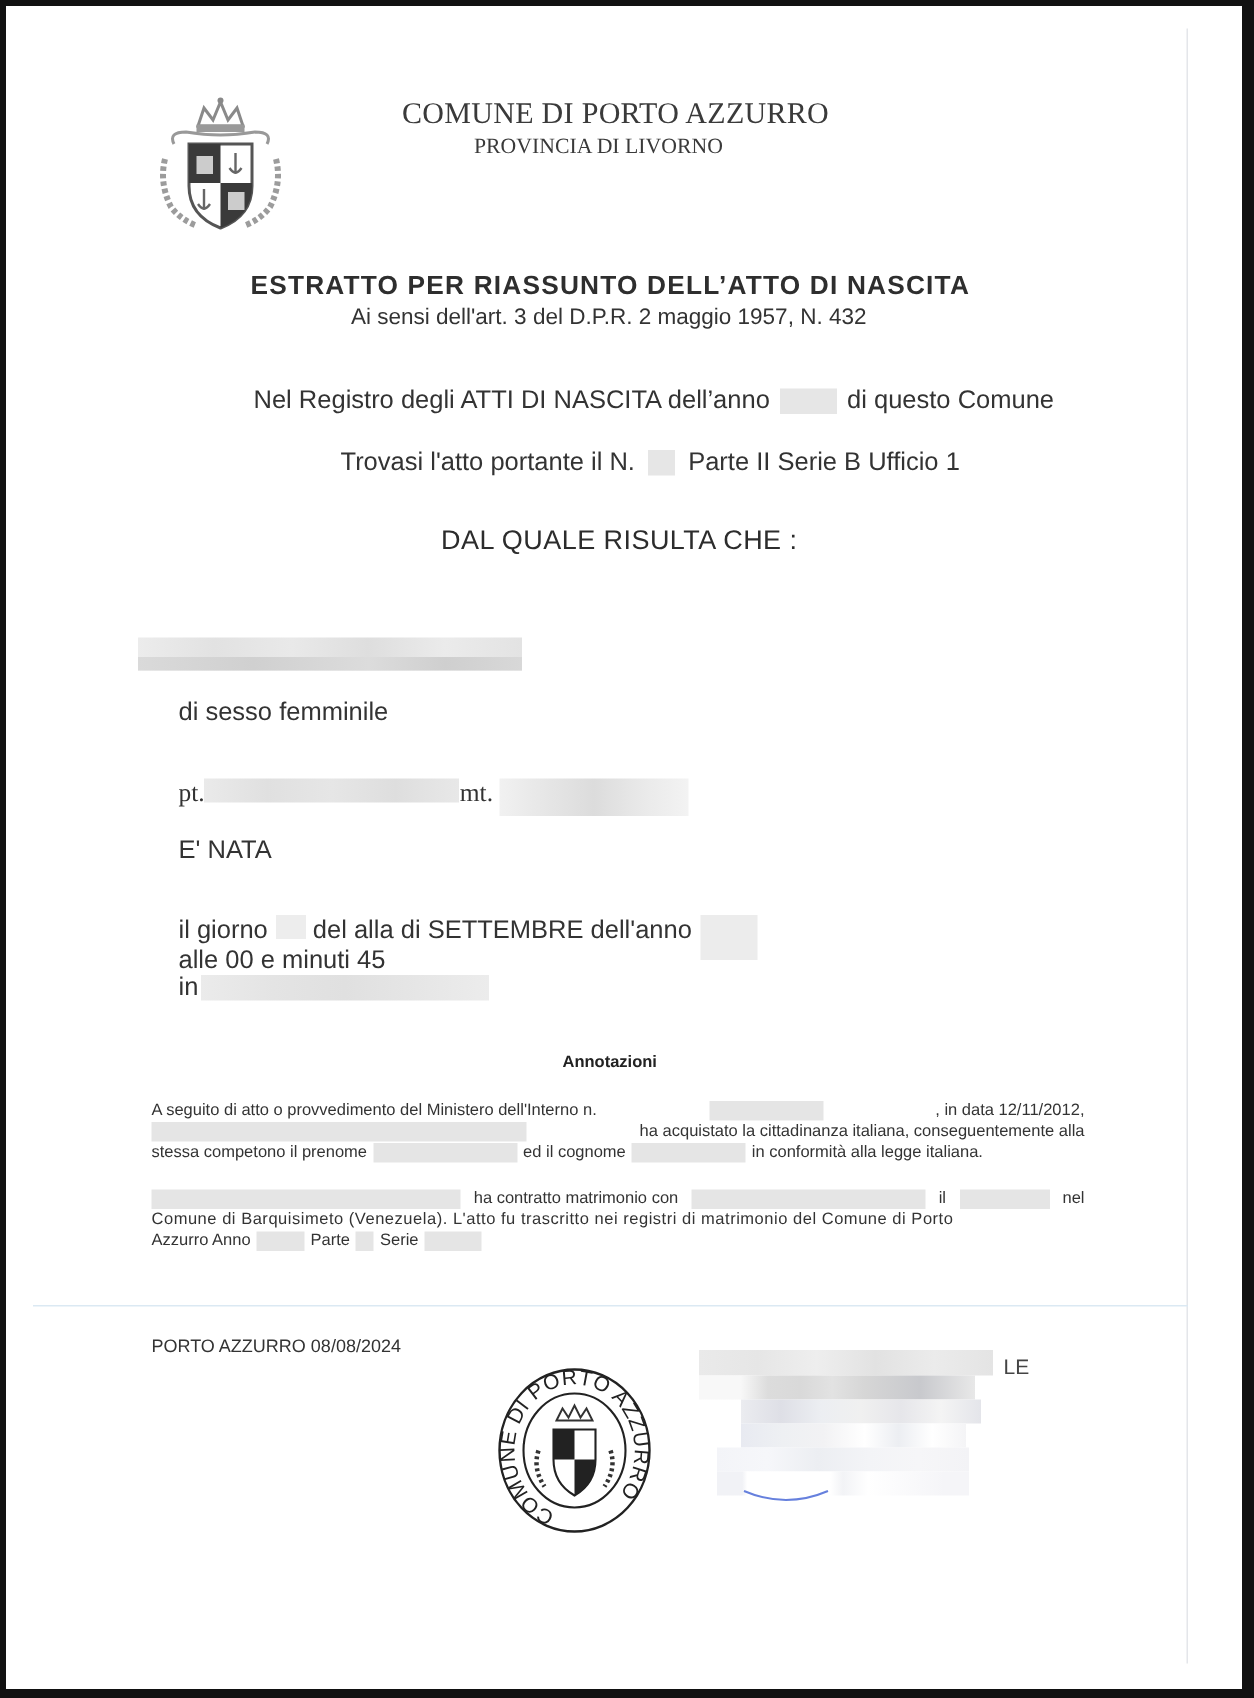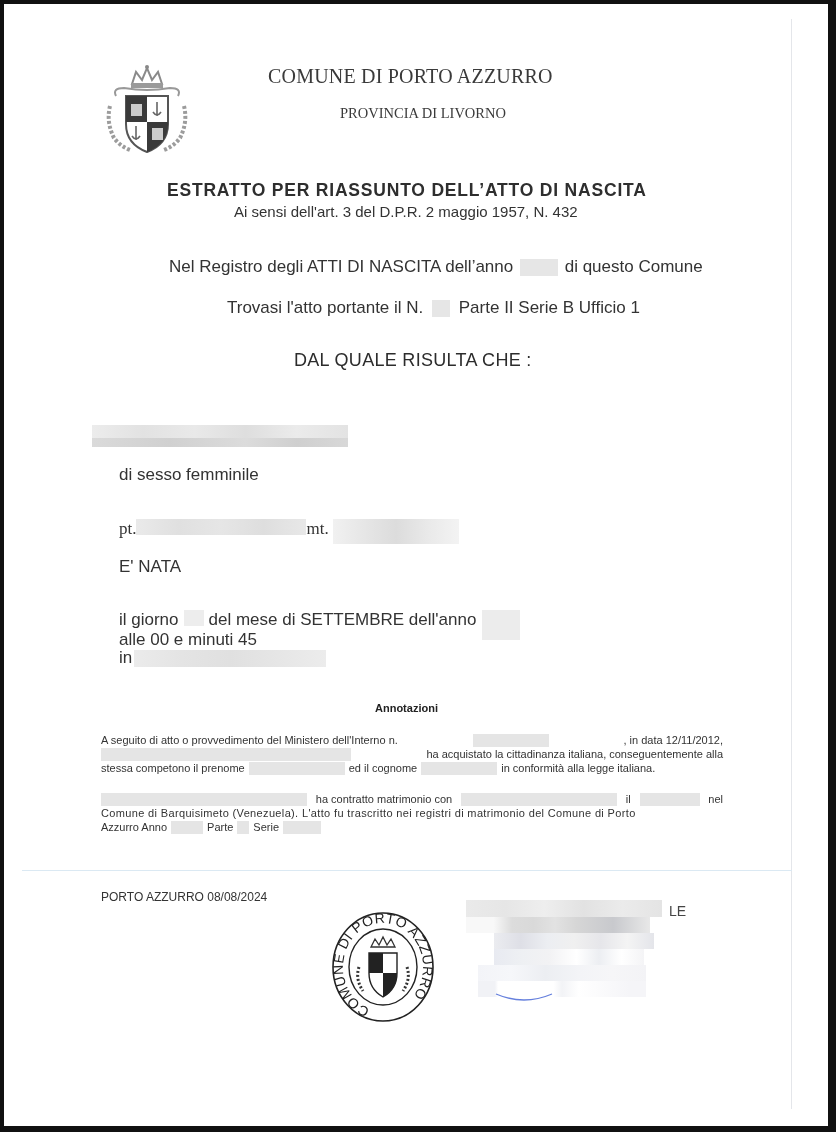--- a/index.html
+++ b/index.html
@@ -67,21 +67,21 @@
 
       <rect x="29" y="42" width="11" height="12" fill="#ccc"></rect>
       <rect x="50" y="66" width="11" height="12" fill="#ccc"></rect>
 
       <path d="M55 40 L55 54 M51 50 Q55 56 59 50" stroke="#666" stroke-width="1.6" fill="none"></path>
       <path d="M34 64 L34 78 M30 74 Q34 80 38 74" stroke="#666" stroke-width="1.6" fill="none"></path>
     </svg>
   </div>
 
   <div class="abs header-title" style="left:264px;top:61px;">COMUNE DI  PORTO AZZURRO</div>
-  <div class="abs header-sub" style="left:336px;top:86px;margin-top:15px;">PROVINCIA DI LIVORNO</div>
+  <div class="abs header-sub" style="left:312px;top:86px;">PROVINCIA DI LIVORNO</div>
 
   <div class="abs doc-title" style="left:163px;top:176px;">ESTRATTO PER RIASSUNTO DELL’ATTO DI NASCITA</div>
   <div class="abs doc-subtitle" style="left:230px;top:199px;">Ai sensi dell'art. 3 del D.P.R. 2 maggio 1957, N. 432</div>
 
   <div class="abs body-line" style="left:165px;top:253px;">
     <span>Nel Registro degli ATTI DI NASCITA dell’anno</span>
     <span class="redact" style="width:38px;height:17px;margin:0 2px;"></span>
     <span>di questo Comune</span>
   </div>
   <div class="abs body-line" style="left:223px;top:294px;">
@@ -101,21 +101,21 @@
     <span class="redact" style="width:170px;height:16px;background:linear-gradient(90deg,#eaeaea,#e0e0e0,#e6e6e6,#dedede,#e8e8e8);"></span>
     <span>mt.</span>
     <span class="redact" style="width:126px;height:25px;margin-left:4px;background:linear-gradient(90deg,#f1f1f1,#e6e6e6,#dcdcdc,#e9e9e9,#f3f3f3);"></span>
   </div>
 
   <div class="abs body-line" style="left:115px;top:553px;">E' NATA</div>
 
   <div class="abs body-line" style="left:115px;top:606px;display:flex;align-items:flex-start;">
     <span>il giorno</span>
     <span class="redact" style="width:20px;height:16px;margin:0 5px;background:#ededed;"></span>
-    <span>del mese di SETTEMBRE dell'anno</span>
+    <span>del alla di SETTEMBRE dell'anno</span>
     <span class="redact" style="width:38px;height:30px;margin-left:6px;background:#ececec;"></span>
   </div>
   <div class="abs body-line" style="left:115px;top:626px;">alle 00 e minuti 45</div>
   <div class="abs body-line" style="left:115px;top:644px;display:flex;align-items:center;">
     <span>in</span>
     <span class="redact" style="width:192px;height:17px;margin-left:2px;background:linear-gradient(90deg,#ebebeb,#e4e4e4,#e0e0e0,#e6e6e6,#ececec);"></span>
   </div>
 
   <div class="abs annot-title" style="left:371px;top:698px;">Annotazioni</div>
 

